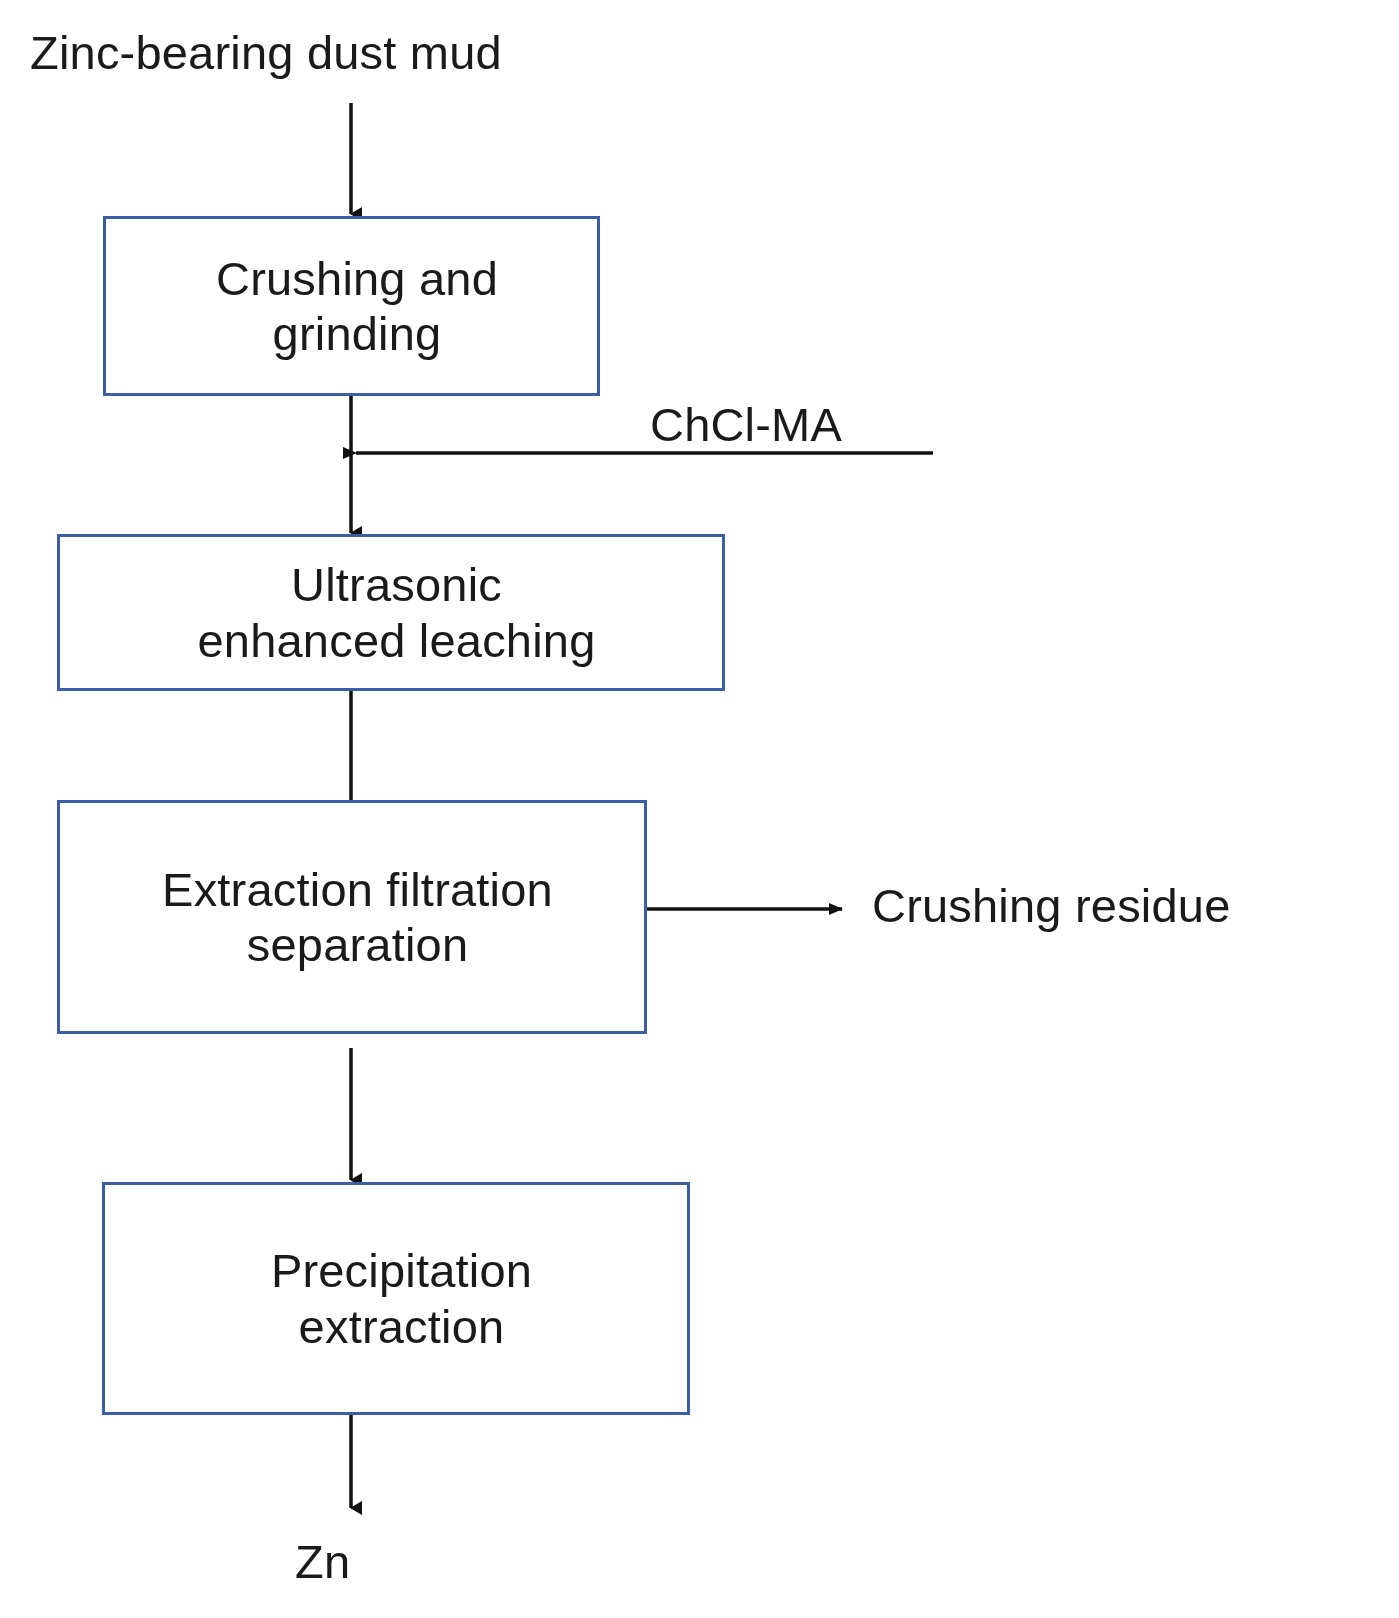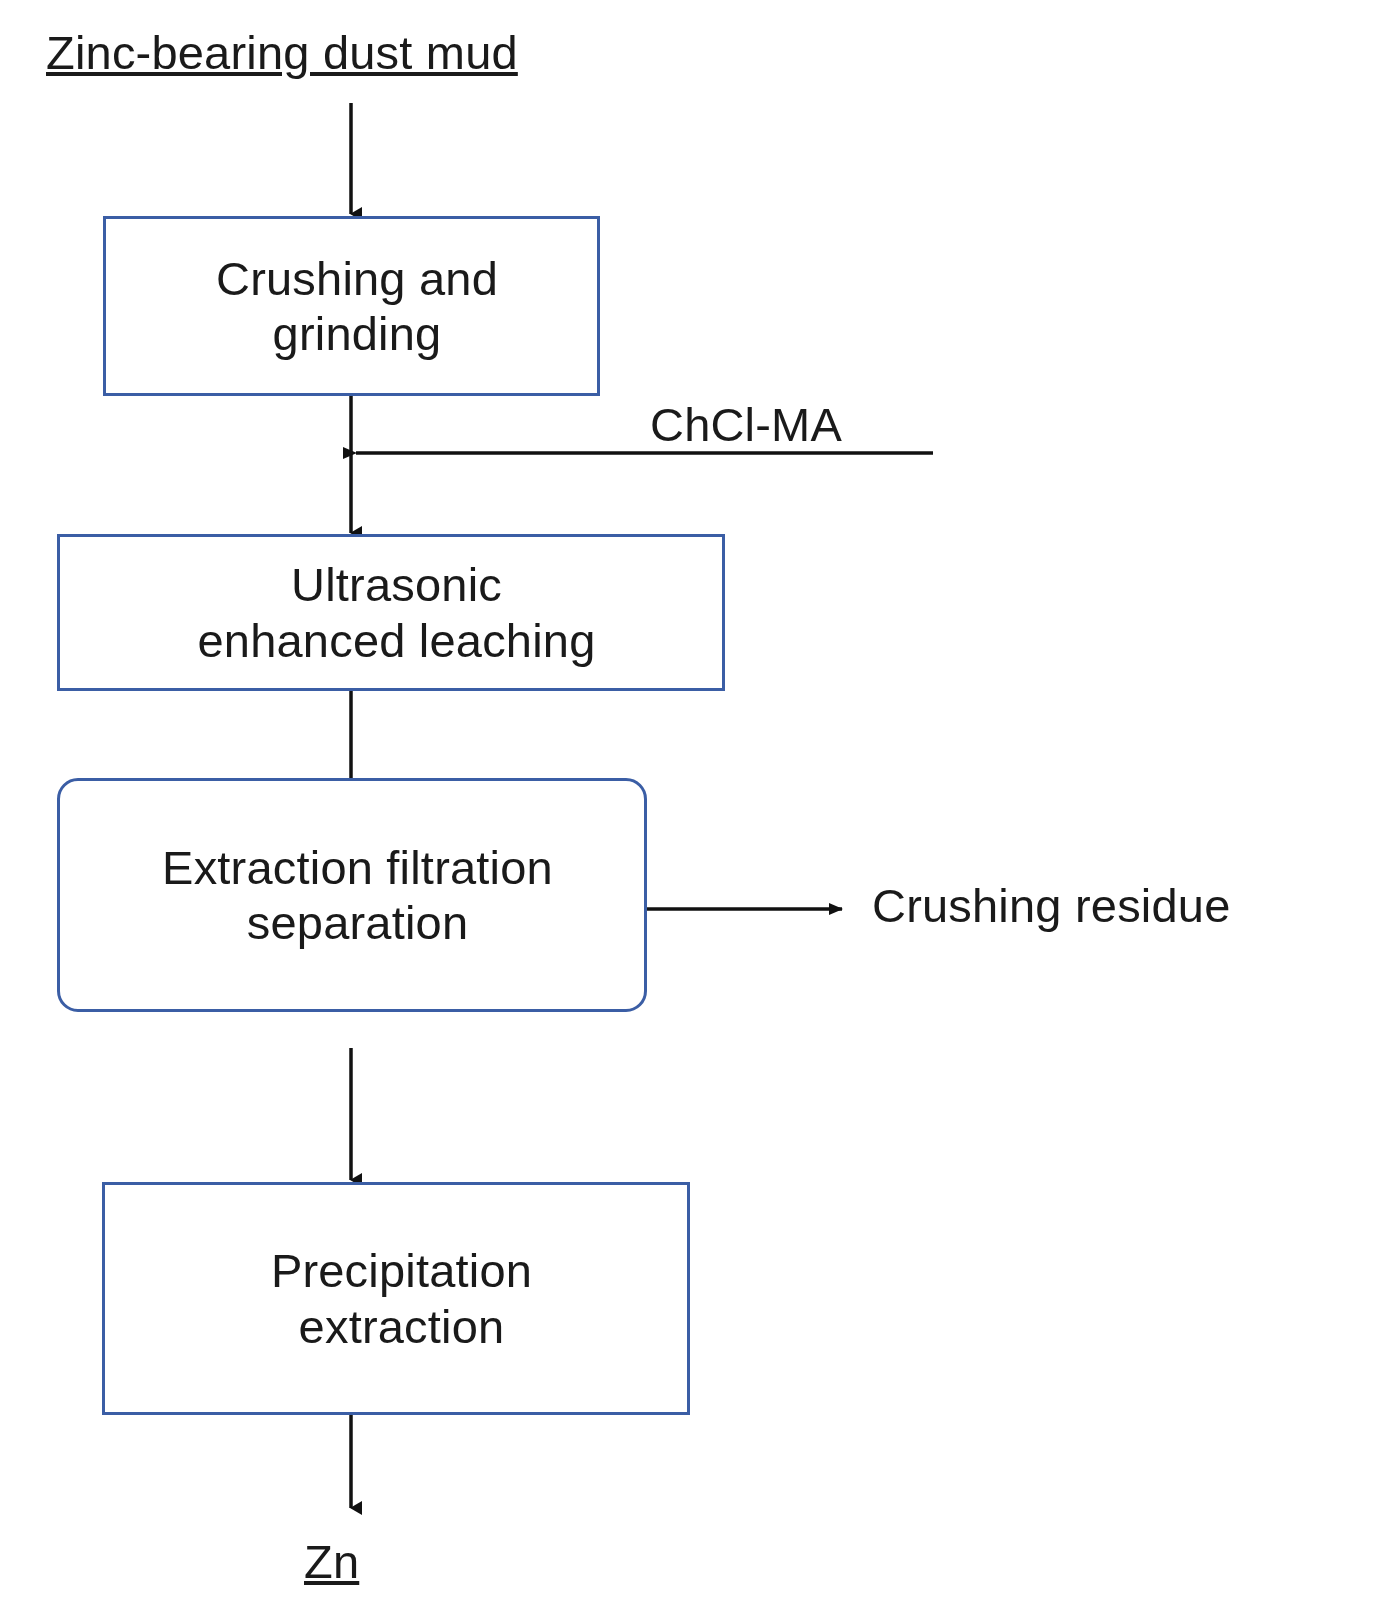--- a/index.html
+++ b/index.html
@@ -82,39 +82,39 @@
 
     <line x1="351" y1="691" x2="351" y2="813" stroke="#111111" stroke-width="3.5" marker-end="url(#arrowDown)"></line>
 
     <line x1="647" y1="909" x2="842" y2="909" stroke="#111111" stroke-width="3.5" marker-end="url(#arrowRightHead)"></line>
 
     <line x1="351" y1="1048" x2="351" y2="1180" stroke="#111111" stroke-width="3.5" marker-end="url(#arrowDown)"></line>
 
     <line x1="351" y1="1415" x2="351" y2="1508" stroke="#111111" stroke-width="3.5" marker-end="url(#arrowDown)"></line>
   </svg>
 
-  <div class="free-label" style="left:46px; top:27px;text-decoration:underline;">Zinc-bearing dust mud</div>
+  <div class="free-label" style="left:30px; top:27px;">Zinc-bearing dust mud</div>
 
   <div class="free-label" style="left:650px; top:399px;">ChCl-MA</div>
 
   <div class="free-label" style="left:872px; top:880px;">Crushing residue</div>
 
-  <div class="free-label" style="left:304px; top:1536px;text-decoration:underline;">Zn</div>
+  <div class="free-label" style="left:295px; top:1536px;">Zn</div>
 
   <div class="node-box" style="left:103px; top:216px; width:497px; height:180px;">
     <span class="node-label">Crushing and
 grinding</span>
   </div>
 
   <div class="node-box" style="left:57px; top:534px; width:668px; height:157px;">
     <span class="node-label">Ultrasonic
 enhanced leaching</span>
   </div>
 
-  <div class="node-box" style="left:57px; top:778px; width:590px; height:234px;border-radius:21px;">
+  <div class="node-box" style="left:57px; top:800px; width:590px; height:234px;">
     <span class="node-label">Extraction filtration
 separation</span>
   </div>
 
   <div class="node-box" style="left:57px; top:1182px; width:588px; height:233px;margin-left:45px;">
     <span class="node-label">Precipitation
 extraction</span>
   </div>
 
 </div>

